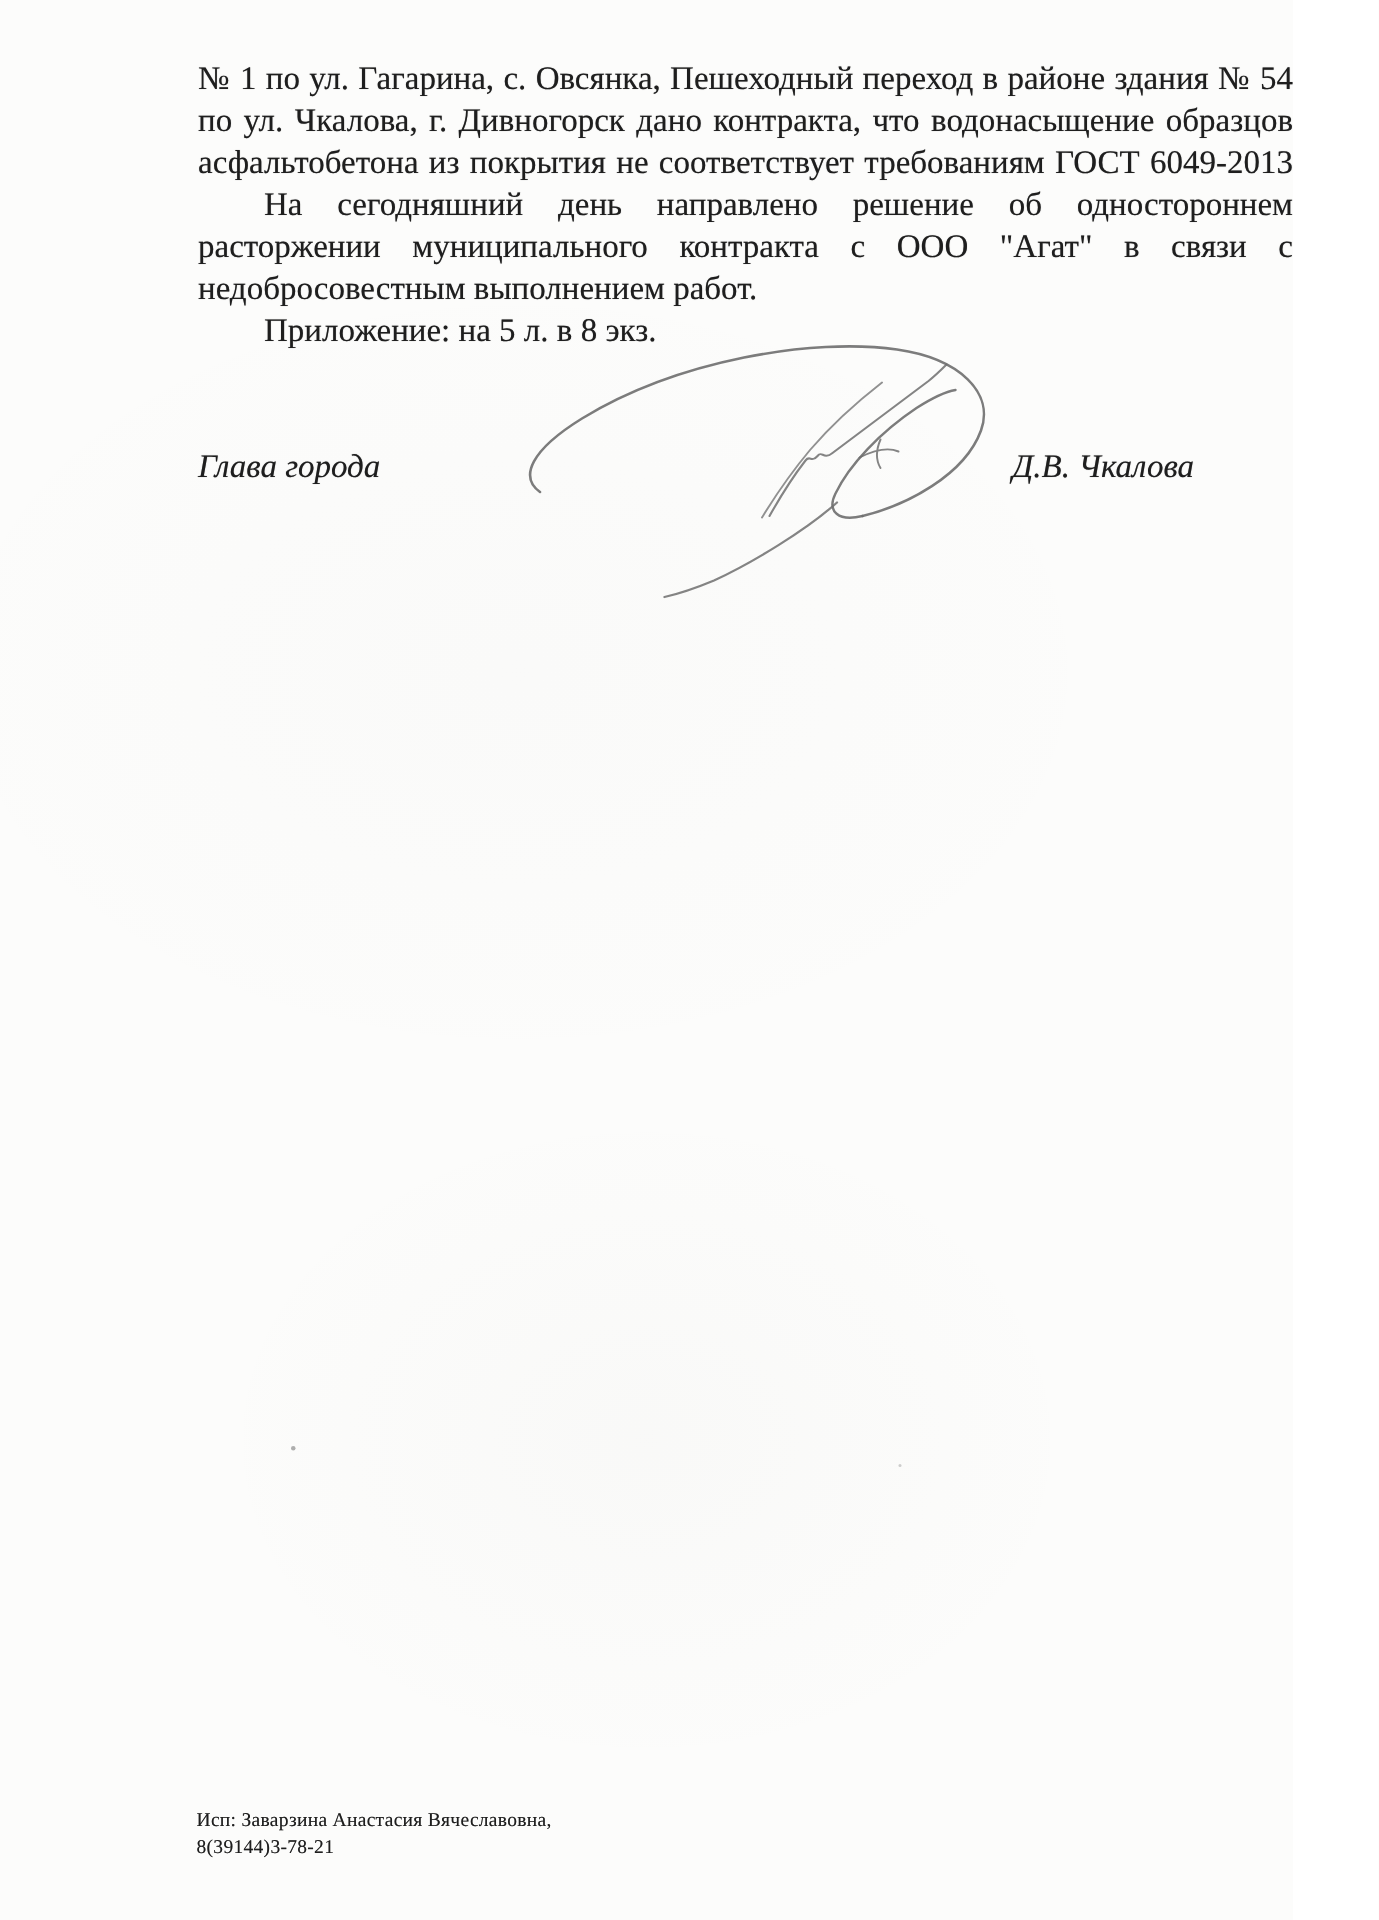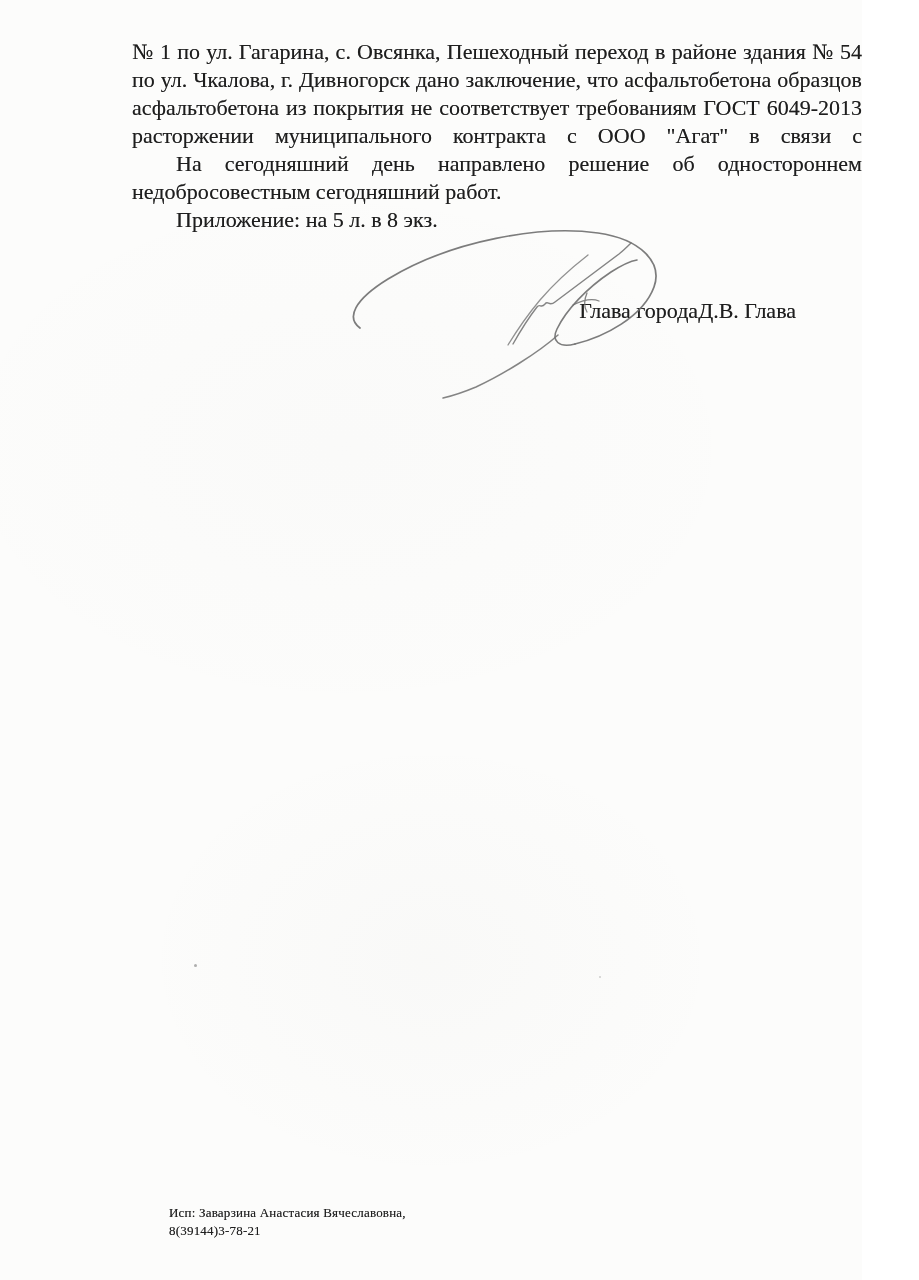--- a/index.html
+++ b/index.html
@@ -41,41 +41,41 @@
   }
   .line.indent {
     text-indent: 44px;
   }
   .sig-row {
     position: absolute;
     left: 132px;
     right: 66px;
     top: 297px;
     display: flex;
-    justify-content: flex-end;
+    justify-content: space-between;
     font-size: 22px;
     line-height: 28px;
     text-shadow: 0 0 0.5px rgba(20,20,20,0.55);
+    font-style: italic;
   }
   .signature-svg {
     position: absolute;
     left: 340px;
     top: 224px;
     width: 340px;
     height: 175px;
   }
   .footer {
     position: absolute;
     left: 131px;
     top: 1204px;
     font-size: 13px;
     line-height: 18px;
     letter-spacing: 0.2px;
     text-shadow: 0 0 0.4px rgba(20,20,20,0.5);
-    margin-left: 38px;
   }
   .speck {
     position: absolute;
     border-radius: 50%;
   }
   .speck-1 {
     left: 194px; top: 964px; width: 3px; height: 3px;
     background: rgba(80,80,80,0.45);
   }
   .speck-2 {
@@ -84,34 +84,34 @@
   }
 </style>
 </head>
 <body>
 
 <div class="page">
 
   <div class="doc-text">
     <div>
       <div class="line just">№ 1 по ул. Гагарина, с. Овсянка, Пешеходный переход в районе здания № 54</div>
-      <div class="line just">по ул. Чкалова, г. Дивногорск дано заключение, что асфальтобетона образцов</div>
+      <div class="line just">по ул. Чкалова, г. Дивногорск дано контракта, что водонасыщение образцов</div>
       <div class="line just">асфальтобетона из покрытия не соответствует требованиям ГОСТ 6049-2013</div>
     </div>
     <div>
+      <div class="line just indent">На сегодняшний день направлено решение об одностороннем</div>
       <div class="line just">расторжении муниципального контракта с ООО "Агат" в связи с</div>
-      <div class="line just indent">На сегодняшний день направлено решение об одностороннем</div>
-      <div class="line">недобросовестным сегодняшний работ.</div>
+      <div class="line">недобросовестным выполнением работ.</div>
     </div>
     <div class="line indent">Приложение: на 5 л. в 8 экз.</div>
   </div>
 
   <div class="sig-row">
     <span>Глава города</span>
-    <span>Д.В. Глава</span>
+    <span>Д.В. Чкалова</span>
   </div>
 
   <svg class="signature-svg" viewBox="0 0 340 175" xmlns="http://www.w3.org/2000/svg">
     <path d="M 20 104 C 6 94, 14 76, 48 55 C 112 16, 202 1, 258 9 C 300 15, 323 38, 314 63 C 303 93, 264 113, 235 120" fill="none" stroke-width="1.7" stroke-linecap="round" opacity="0.9" stroke="#6e6e6e"></path>
     <path d="M 235 120 C 219 124, 211 117, 217 105 C 226 86, 247 64, 271 48 C 282 41, 291 37, 297 36" fill="none" stroke-width="1.6" stroke-linecap="round" opacity="0.9" stroke="#6e6e6e"></path>
     <path d="M 218 111 C 198 129, 162 151, 136 163 C 124 168, 112 172, 103 174" fill="none" stroke-width="1.5" stroke-linecap="round" opacity="0.85" stroke="#6e6e6e"></path>
     <path d="M 173 120 C 182 104, 190 92, 197 83 C 200 79, 201 85, 205 80 C 208 76, 209 83, 215 78 C 231 66, 255 48, 279 30 C 284 26, 288 22, 291 19" fill="none" stroke-width="1.4" stroke-linecap="round" opacity="0.85" stroke="#6e6e6e"></path>
     <path d="M 168 121 C 179 103, 190 88, 200 76 C 212 62, 230 45, 248 31" fill="none" stroke-width="1.3" stroke-linecap="round" opacity="0.75" stroke="#6e6e6e"></path>
     <path d="M 233 81 C 243 76, 252 74, 259 77 M 247 69 C 244 76, 244 83, 247 88" fill="none" stroke-width="1.3" stroke-linecap="round" opacity="0.85" stroke="#6e6e6e"></path>
   </svg>

